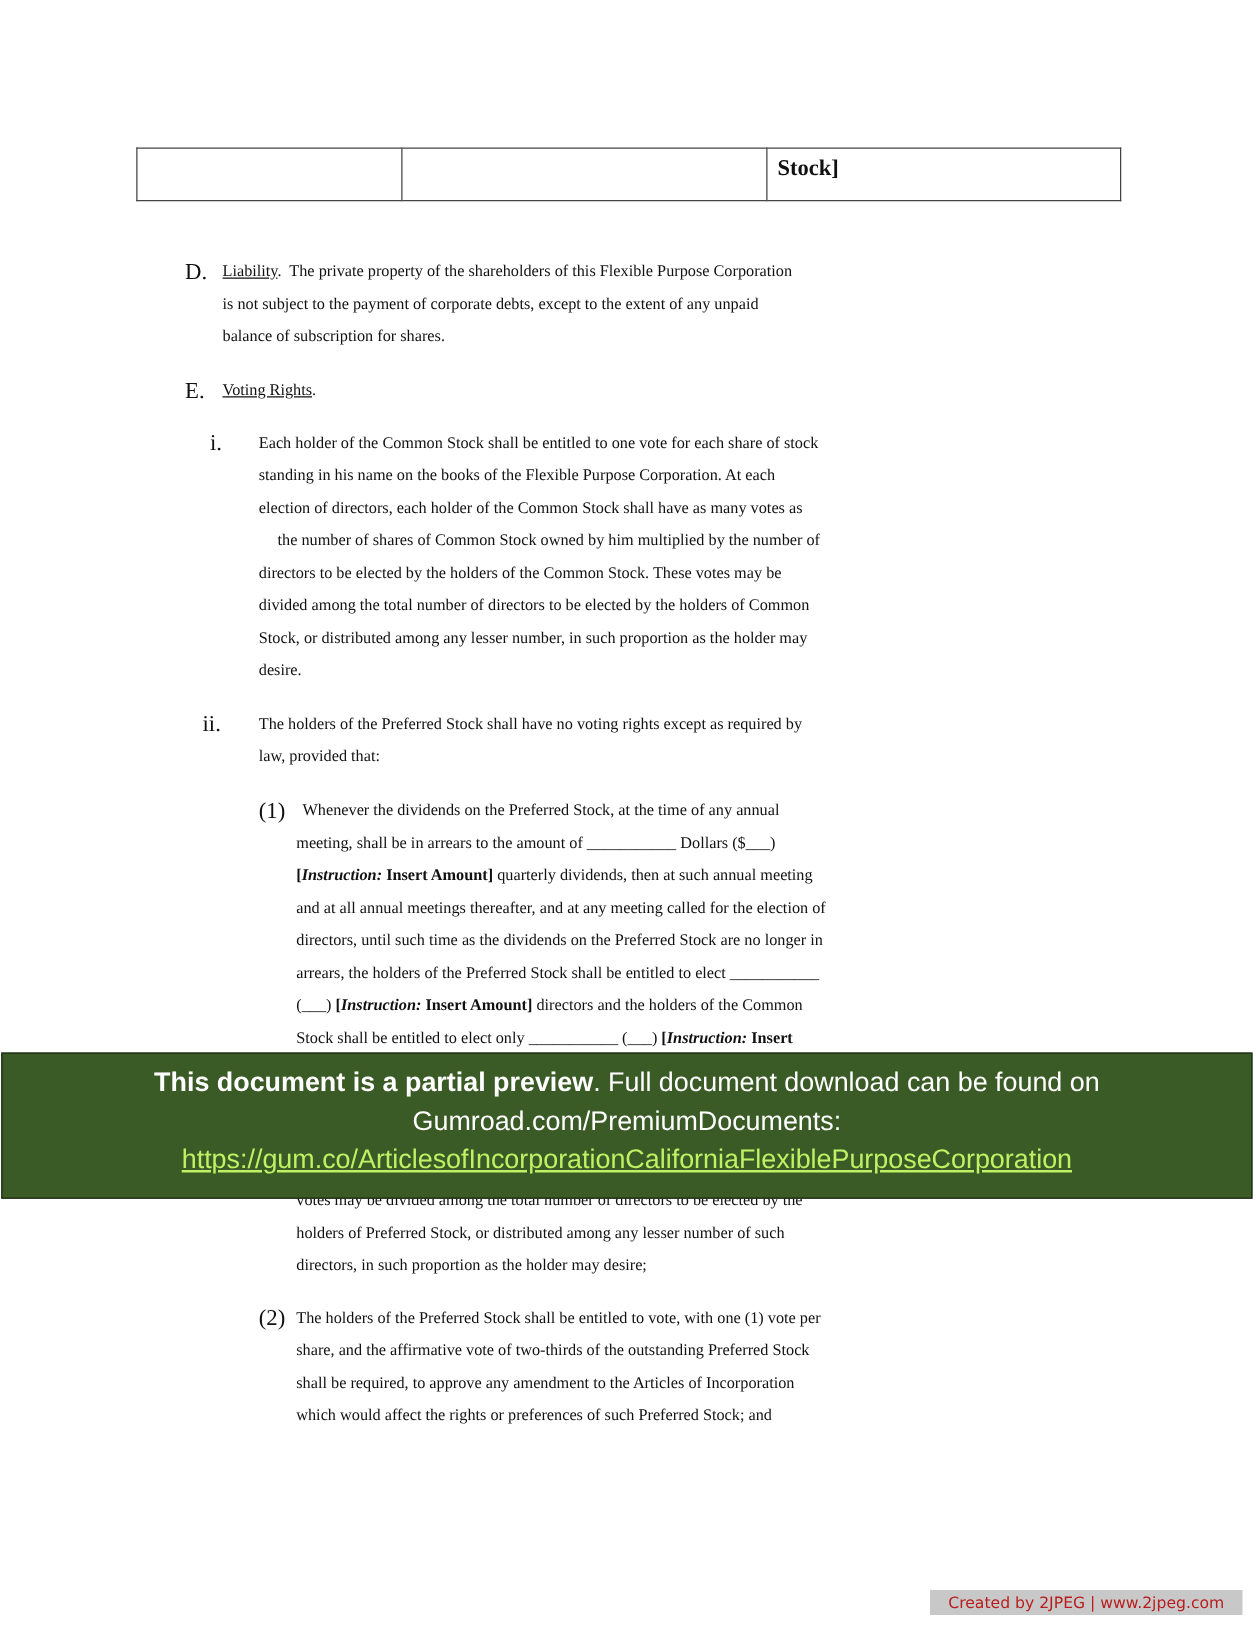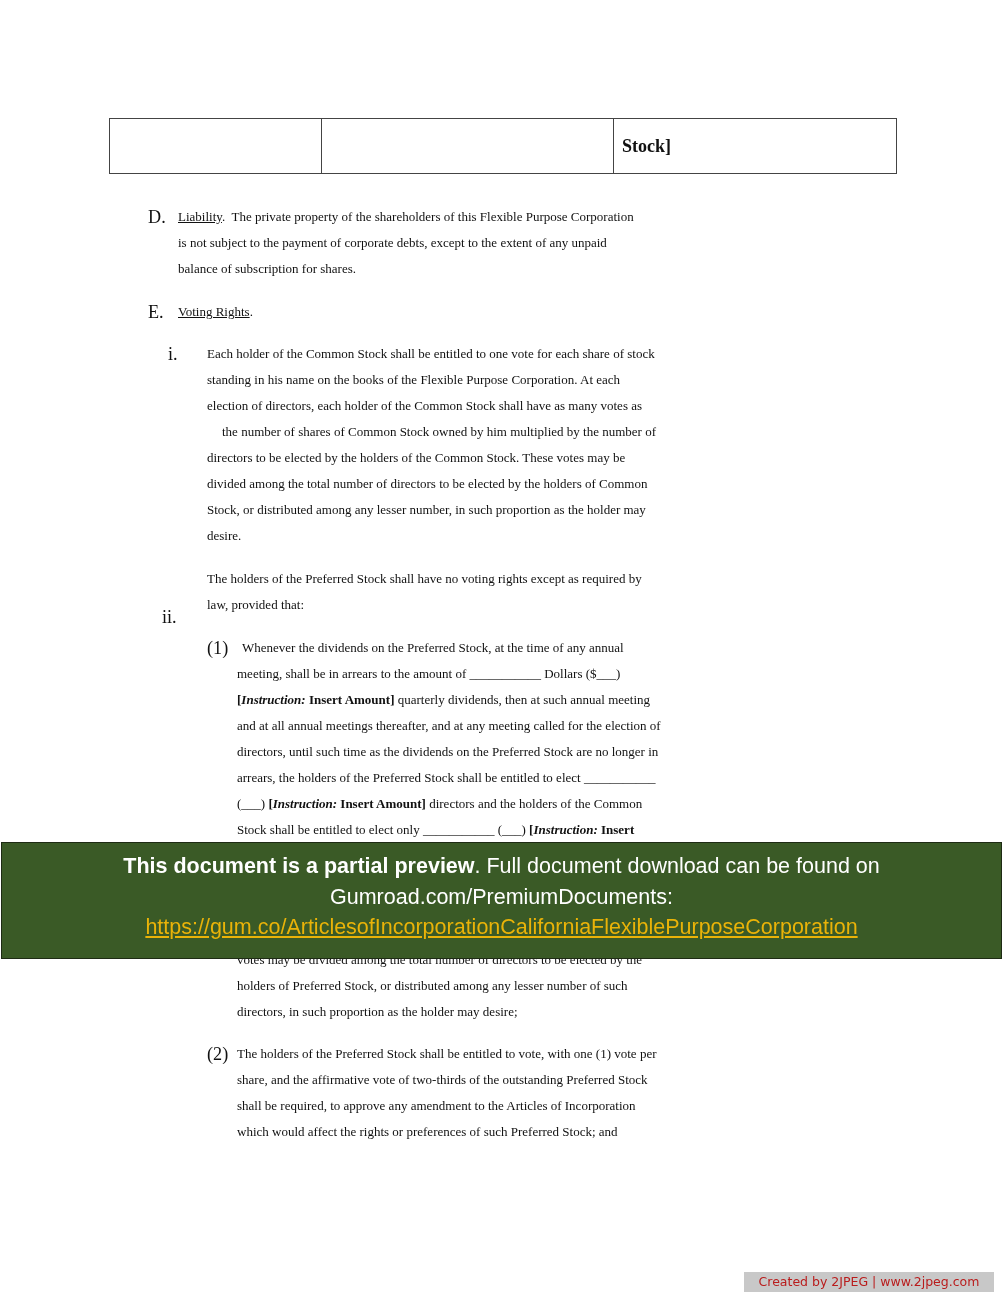--- a/index.html
+++ b/index.html
@@ -28,21 +28,21 @@
       left: 109px;
       top: 118px;
       width: 787px;
       height: 43px;
       border-collapse: collapse;
       table-layout: fixed;
     }
     .table-fragment td {
       border: 1.5px solid #444444;
       vertical-align: top;
-      padding: 16px 8px;
+      padding: 4px 8px;
       font-size: 18px;
       font-weight: bold;
       line-height: 22px;
     }
     .table-fragment col.c1 { width: 212px; }
     .table-fragment col.c2 { width: 292px; }
     .table-fragment col.c3 { width: 283px; }
 
     .para {
       position: absolute;
@@ -71,21 +71,21 @@
       box-sizing: border-box;
       color: #ffffff;
       font-family: "Liberation Sans", "DejaVu Sans", sans-serif;
       font-size: 21.5px;
       line-height: 30.5px;
       text-align: center;
       padding-top: 8px;
     }
     .banner .strong { font-weight: bold; }
     .banner a {
-      color: #eab308;
+      color: #bef264;
       text-decoration: underline;
     }
 
     .watermark {
       position: absolute;
       left: 744px;
       top: 1272px;
       width: 250px;
       height: 20px;
       background: #c8c8c8;
@@ -131,21 +131,21 @@
     <span class="label" style="left:168px; top:341px;">i.</span>
     <p class="para" style="left:207px; top:341px;">Each holder of the Common Stock shall be entitled to one vote for each share of stock</p>
     <p class="para" style="left:207px; top:367px;">standing in his name on the books of the Flexible Purpose Corporation. At each</p>
     <p class="para" style="left:207px; top:393px;">election of directors, each holder of the Common Stock shall have as many votes as</p>
     <p class="para" style="left:222px; top:419px;">the number of shares of Common Stock owned by him multiplied by the number of</p>
     <p class="para" style="left:207px; top:445px;">directors to be elected by the holders of the Common Stock. These votes may be</p>
     <p class="para" style="left:207px; top:471px;">divided among the total number of directors to be elected by the holders of Common</p>
     <p class="para" style="left:207px; top:497px;">Stock, or distributed among any lesser number, in such proportion as the holder may</p>
     <p class="para" style="left:207px; top:523px;">desire.</p>
 
-    <span class="label" style="left:162px; top:566px;margin-top:38px;">ii.</span>
+    <span class="label" style="left:162px; top:566px;">ii.</span>
     <p class="para" style="left:207px; top:566px;">The holders of the Preferred Stock shall have no voting rights except as required by</p>
     <p class="para" style="left:207px; top:592px;">law, provided that:</p>
 
     <span class="label" style="left:207px; top:635px;">(1)</span>
     <p class="para" style="left:242px; top:635px;">Whenever the dividends on the Preferred Stock, at the time of any annual</p>
     <p class="para" style="left:237px; top:661px;">meeting, shall be in arrears to the amount of ___________ Dollars ($___)</p>
     <p class="para" style="left:237px; top:687px;"><span class="b">[</span><span class="bi">Instruction:</span><span class="b"> Insert Amount]</span><span> quarterly dividends, then at such annual meeting</span></p>
     <p class="para" style="left:237px; top:713px;">and at all annual meetings thereafter, and at any meeting called for the election of</p>
     <p class="para" style="left:237px; top:739px;">directors, until such time as the dividends on the Preferred Stock are no longer in</p>
     <p class="para" style="left:237px; top:765px;">arrears, the holders of the Preferred Stock shall be entitled to elect ___________</p>

